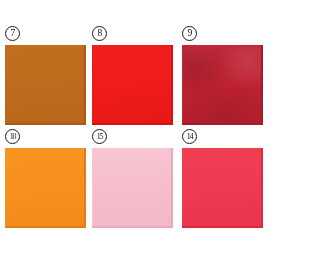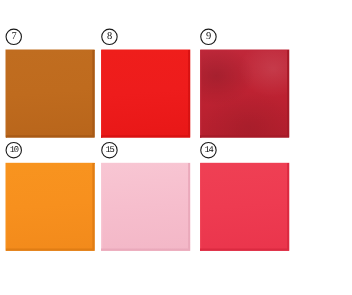--- a/index.html
+++ b/index.html
@@ -41,21 +41,20 @@
     line-height: 12.4px;
     text-align: center;
     letter-spacing: -0.5px;
     font-weight: 400;
   }
 
   .swatch-label.wide {
     font-size: 8px;
     letter-spacing: -1.2px;
     line-height: 13px;
-    font-family: Liberation Mono, monospace;
   }
 
   .swatch-chip {
     position: absolute;
     left: 0;
     width: 81px;
     height: 80px;
   }
 </style>
 </head>

